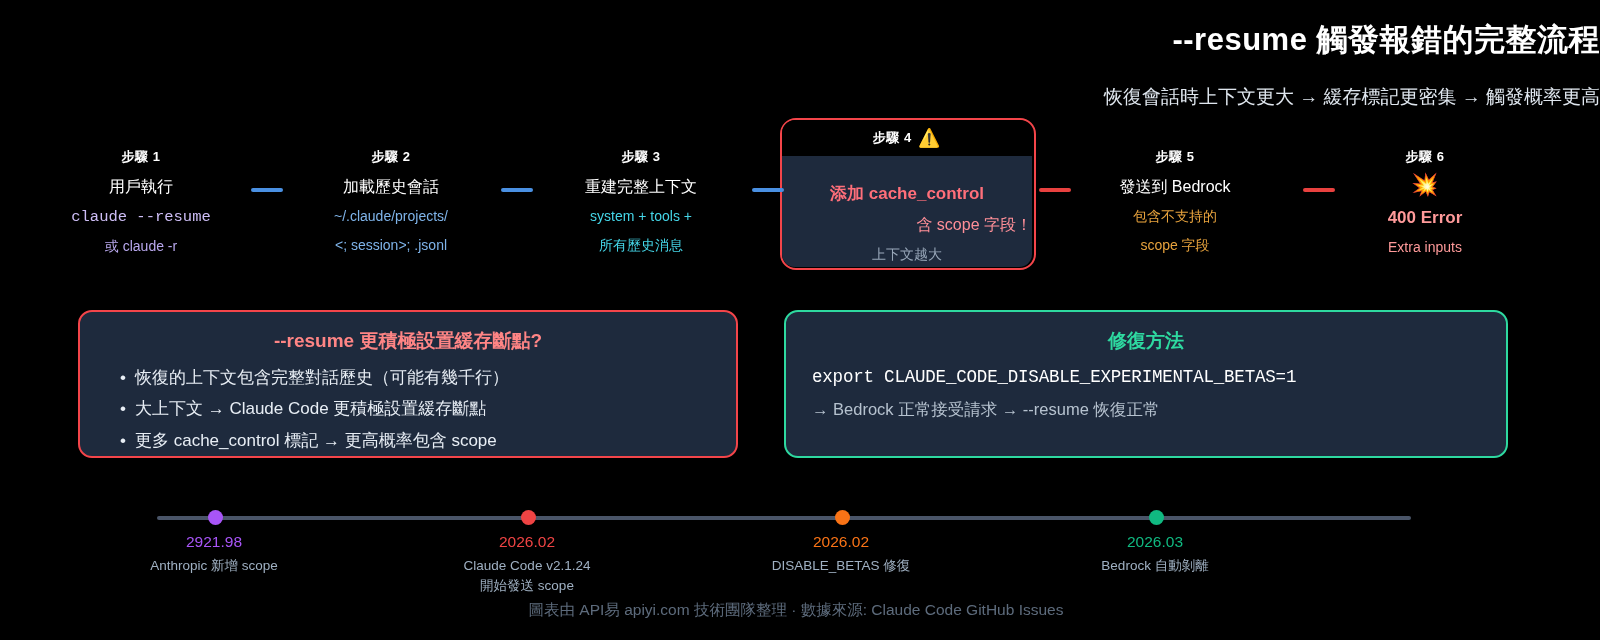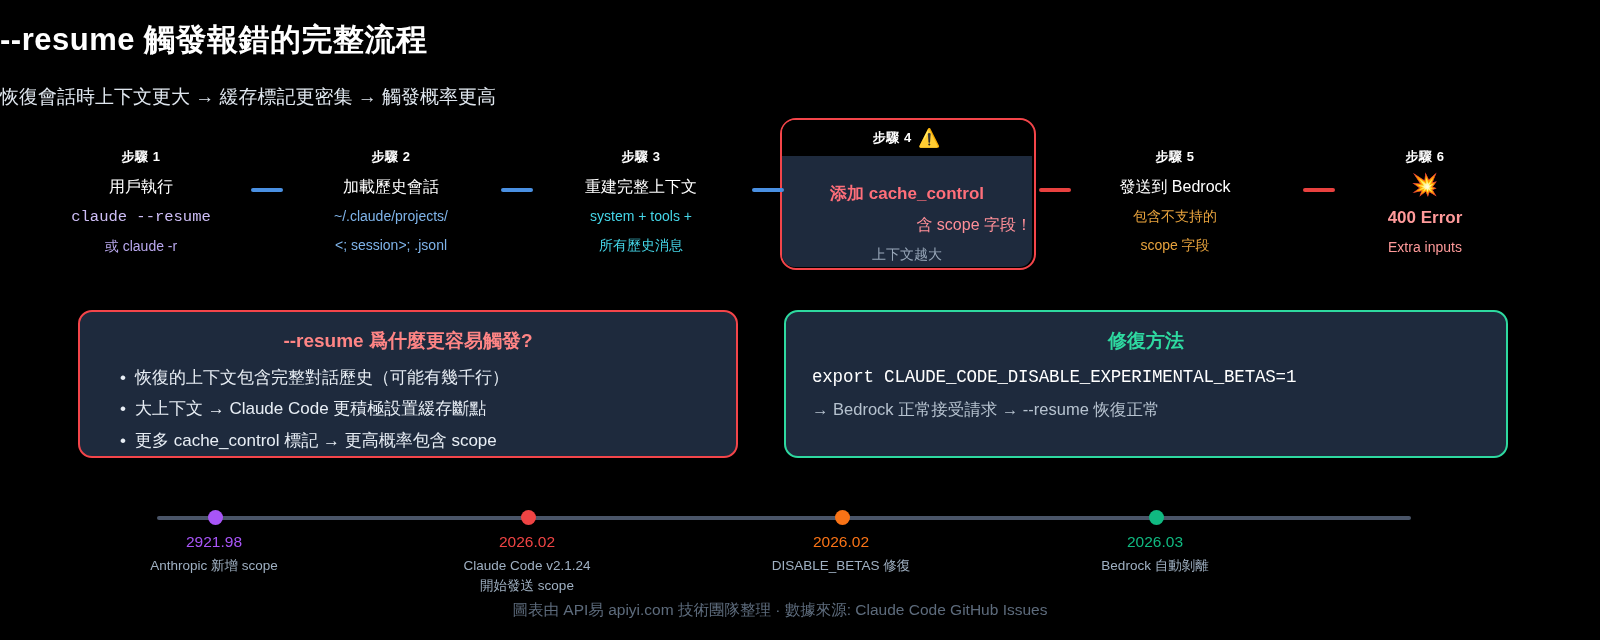--- a/index.html
+++ b/index.html
@@ -10,21 +10,21 @@
     background: #000000;
     font-family: "Liberation Sans", sans-serif;
     overflow: hidden;
     position: relative;
   }
 
   
   .header {
     width: 100%;
     padding-top: 22px;
-    text-align: left;
+    text-align: right;
   }
   .title {
     font-size: 31px;
     font-weight: bold;
     color: #ffffff;
     letter-spacing: 0.5px;
     line-height: 1.15;
   }
   .subtitle {
     margin-top: 26px;
@@ -179,21 +179,21 @@
     top: 22px; left: 94px;
     width: 15px; height: 15px;
     border-radius: 50%;
   }
   .tl-date { position: absolute; top: 45px; left: 0; width: 200px; font-size: 15.5px; font-weight: normal; }
   .tl-desc { position: absolute; top: 68px; left: 0; width: 200px; font-size: 13.5px; color: #9fb0c2; line-height: 1.45; }
 
   
   .footer {
     position: absolute;
-    left: 0; top: 600px;
+    left: 16px; top: 600px;
     width: 1560px;
     text-align: center;
     font-size: 15.5px;
     color: #5d6b7c;
   }
 </style>
 </head>
 <body>
 
 <div class="header">
@@ -246,21 +246,21 @@
       </div>
     </div>
     <div class="conn" style="left: 251px; width: 32px; background: rgb(74, 144, 226);"></div>
     <div class="conn" style="left: 501px; width: 32px; background: rgb(74, 144, 226);"></div>
     <div class="conn" style="left: 752px; width: 32px; background: rgb(74, 144, 226);"></div>
     <div class="conn" style="left: 1039px; width: 32px; background: rgb(232, 65, 63);"></div>
     <div class="conn" style="left: 1303px; width: 32px; background: rgb(232, 65, 63);"></div>
   </div>
 
 <div class="panel panel-left">
-  <div class="panel-title red">--resume 爲什麼更容易觸發?</div>
+  <div class="panel-title red">--resume 更積極設置緩存斷點?</div>
   <div id="left-bullets">
       <div class="bullet">恢復的上下文包含完整對話歷史（可能有幾千行）</div>
       <div class="bullet">大上下文 → Claude Code 更積極設置緩存斷點</div>
       <div class="bullet">更多 cache_control 標記 → 更高概率包含 scope</div>
     </div>
 </div>
 
 <div class="panel panel-right">
   <div class="panel-title green">修復方法</div>
   <div class="code-line">export CLAUDE_CODE_DISABLE_EXPERIMENTAL_BETAS=1</div>

